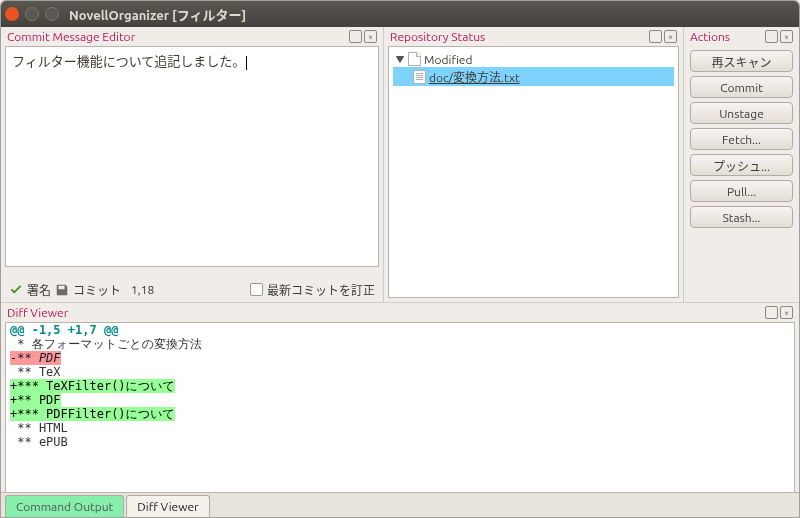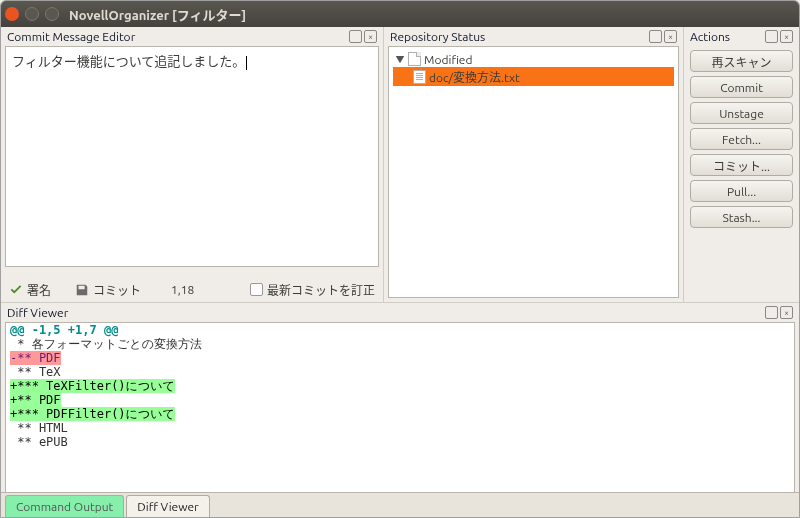--- a/index.html
+++ b/index.html
@@ -6,52 +6,52 @@
 body { font-family: "Ubuntu", "Noto Sans CJK JP", sans-serif; font-size: 12px; background: #f0ece8; color: #3c3b37; width: 800px; height: 518px; overflow: hidden; }
 .window { display: flex; flex-direction: column; height: 100%; border: 1px solid #a0a0a0; border-radius: 6px 6px 0 0; overflow: hidden; }
 .titlebar { height: 26px; background: linear-gradient(#5a5751, #45423d); display: flex; align-items: center; padding: 0 4px; gap: 6px; color: #dfdbd2; font-weight: bold; font-size: 13px; }
 .wbtn { width: 14px; height: 14px; border-radius: 50%; }
 .wbtn.close { background: #e95420; }
 .wbtn.min, .wbtn.max { background: #5a5751; border: 1px solid #7a766e; }
 .title-text { margin-left: 4px; }
 .content { flex: 1; display: flex; flex-direction: column; background: #f0ece8; }
 .top-row { display: flex; height: 275px; }
 .panel { display: flex; flex-direction: column; }
-.panel-head { display: flex; align-items: center; justify-content: space-between; padding: 3px 6px; color: #0f172a; font-size: 12px; }
+.panel-head { display: flex; align-items: center; justify-content: space-between; padding: 3px 6px; color: #be185d; font-size: 12px; }
 .panel-head .icos { display: flex; gap: 2px; }
 .sqicon { width: 13px; height: 13px; border: 1px solid #888; background: #f0ece8; border-radius: 2px; display: flex; align-items: center; justify-content: center; font-size: 9px; color: #666; }
 .sqicon.x::before { content: "×"; }
 .commit-col { flex: 1; border-right: 1px solid #d0ccc6; display: flex; flex-direction: column; }
 .commit-text { flex: 1; margin: 0 4px 10px 4px; background: #fff; border: 1px solid #b8b4ae; padding: 4px 6px; font-size: 13px; position: relative; }
 .cursor { display: inline-block; width: 1px; height: 14px; background: #000; vertical-align: middle; margin-left: 1px; }
-.commit-bar { display: flex; align-items: center; gap: 24px; padding: 4px 8px; }
+.commit-bar { display: flex; align-items: center; gap: 4px; padding: 4px 8px; }
 .barbtn { display: flex; align-items: center; gap: 4px; cursor: pointer; }
 .check-green { width: 14px; height: 14px; color: #4a8a22; }
 .disk-icon { width: 14px; height: 14px; color: #6a6a6a; }
 .pos { margin-left: 6px; color: #3c3b37; }
 .amend-chk { display: flex; align-items: center; gap: 4px; margin-left: auto; }
 .chk { width: 13px; height: 13px; border: 1px solid #999; background: #fff; border-radius: 2px; }
 .right-col { width: 415px; display: flex; }
 .repo-col { flex: 1; display: flex; flex-direction: column; border-right: 1px solid #d0ccc6; }
 .repo-tree { flex: 1; margin: 0 4px 4px 4px; background: #fff; border: 1px solid #b8b4ae; padding: 4px 4px; font-size: 12px; }
 .tree-row { display: flex; align-items: center; gap: 3px; padding: 1px 2px; }
-.tree-row.sel { background: #f97316; }
+.tree-row.sel { background: #7dd3fc; text-decoration: underline; }
 .tree-row.sub { padding-left: 20px; }
 .tri { font-size: 9px; color: #555; width: 10px; text-align: center; }
 .file-icon { width: 13px; height: 14px; border: 1px solid #b0b0b0; background: #fff; position: relative; }
 .file-icon.doc::after { content: ""; position: absolute; right: -1px; top: -1px; width: 4px; height: 4px; background: #f0ece8; border-left: 1px solid #b0b0b0; border-bottom: 1px solid #b0b0b0; }
 .file-icon.txt::before { content: ""; position: absolute; left: 2px; top: 2px; width: 7px; height: 1px; background: #b0b0b0; box-shadow: 0 2px 0 #b0b0b0, 0 4px 0 #b0b0b0, 0 6px 0 #b0b0b0; }
 .actions-col { width: 115px; display: flex; flex-direction: column; }
 .actions-body { flex: 1; padding: 4px 6px; display: flex; flex-direction: column; gap: 4px; }
 .abtn { height: 22px; background: linear-gradient(#f6f4f0, #e2ded6); border: 1px solid #b0aca4; border-radius: 4px; display: flex; align-items: center; justify-content: center; font-size: 12px; cursor: pointer; }
 .diff-panel { flex: 1; display: flex; flex-direction: column; border-top: 1px solid #d0ccc6; }
 .diff-body { flex: 1; margin: 0 4px 0 4px; background: #fff; border: 1px solid #b8b4ae; border-bottom: none; padding: 0 4px; font-family: "DejaVu Sans Mono", monospace; font-size: 12px; line-height: 14px; overflow: hidden; }
 .hunk { color: #008b8b; font-weight: bold; }
 .ctx { color: #333; }
-.del { background: #ff9898; color: #701a75; display: inline; }
+.del { background: #ff9898; color: #0f172a; display: inline; font-style: italic; }
 .add { background: #98ff98; color: #000; display: inline; }
 .diff-line { white-space: pre; }
 .tabs { display: flex; border-top: 1px solid #b8b4ae; background: #e8e4dc; height: 25px; align-items: flex-end; padding-left: 4px; }
 .tab { padding: 4px 10px; border: 1px solid #b0aca4; border-bottom: none; background: #86efac; border-radius: 3px 3px 0 0; margin-right: 2px; color: #555; cursor: pointer; font-size: 12px; }
 .tab.active { background: #f4f0ea; color: #222; }
 </style>
 </head>
 <body>
 
 <div class="window">
@@ -125,21 +125,21 @@
             <div class="icos">
               <div class="sqicon"></div>
               <div class="sqicon x"></div>
             </div>
           </div>
           <div class="actions-body">
             <div class="abtn">再スキャン</div>
             <div class="abtn">Commit</div>
             <div class="abtn">Unstage</div>
             <div class="abtn">Fetch...</div>
-            <div class="abtn">コミット...</div>
+            <div class="abtn">プッシュ...</div>
             <div class="abtn">Pull...</div>
             <div class="abtn">Stash...</div>
           </div>
         </div>
       </div>
     </div>
 
     <div class="panel diff-panel">
       <div class="panel-head">
         <span>Diff Viewer</span>

